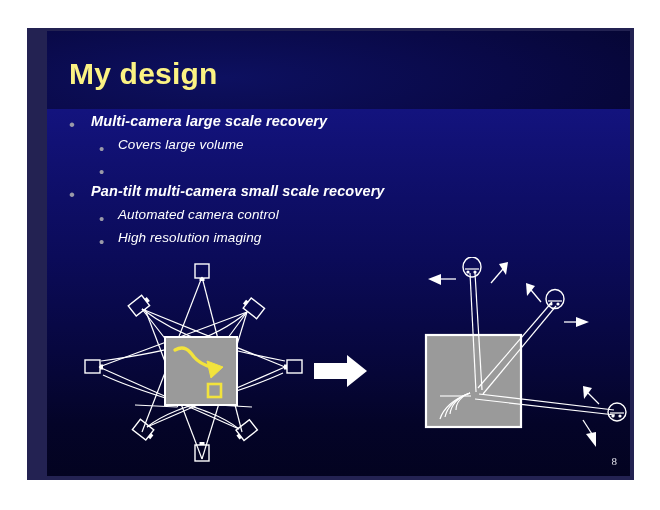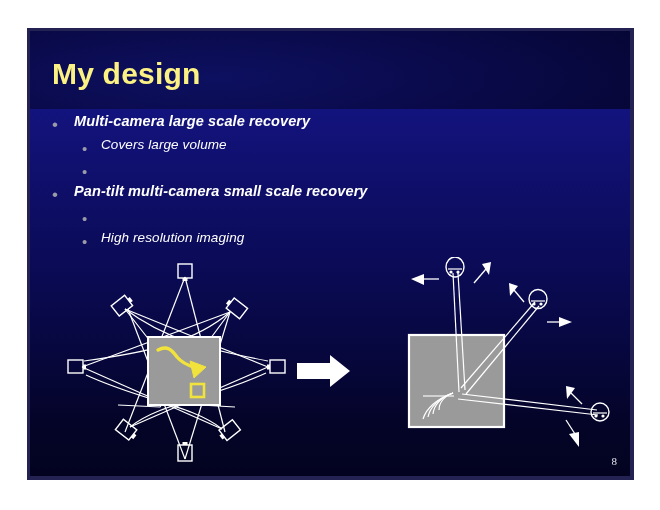--- a/index.html
+++ b/index.html
@@ -23,21 +23,21 @@
 
   
   #slide-frame {
     position: absolute;
     left: 27px;
     top: 28px;
     width: 607px;
     height: 452px;
     background: #232252;
     box-sizing: border-box;
-    padding: 3px 4px 4px 3px;
+    padding: 3px 4px 4px 20px;
   }
 
   
   #slide {
     position: relative;
     width: 100%;
     height: 100%;
     background: #060638;
     overflow: hidden;
   }
@@ -147,20 +147,21 @@
           <span class="bullet-dot">•</span>
         </div>
 
         <div class="bullet-row lvl1">
           <span class="bullet-dot">•</span>
           <span class="bullet-text">Pan-tilt multi-camera small scale recovery</span>
         </div>
 
         <div class="bullet-row lvl2">
           <span class="bullet-dot">•</span>
+          <span class="bullet-text">Automated camera control</span>
         </div>
 
         <div class="bullet-row lvl2">
           <span class="bullet-dot">•</span>
           <span class="bullet-text">High resolution imaging</span>
         </div>
 
       </div>
 
       <div id="figure-area">

